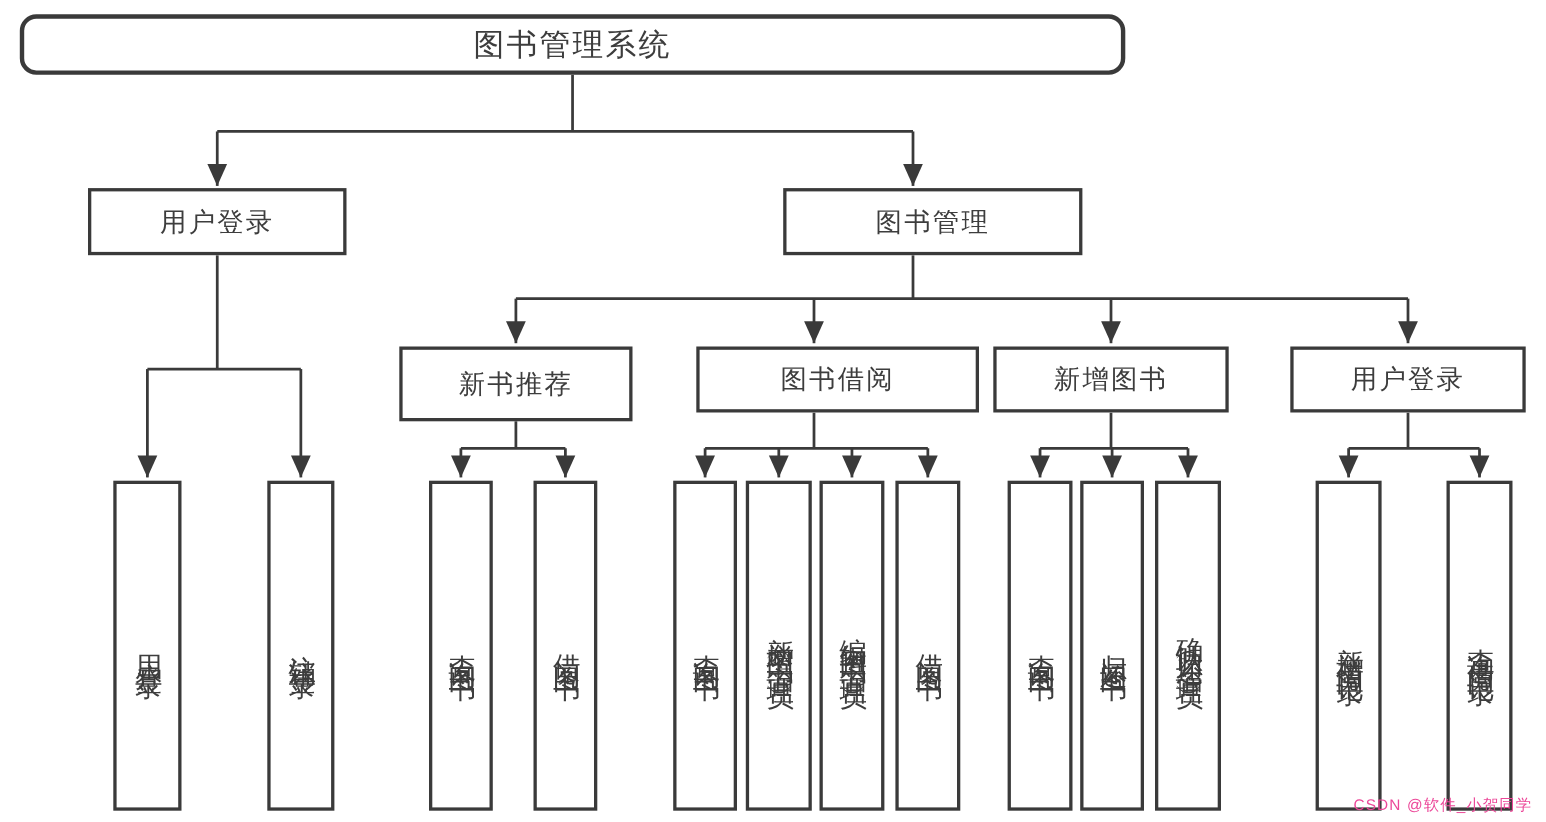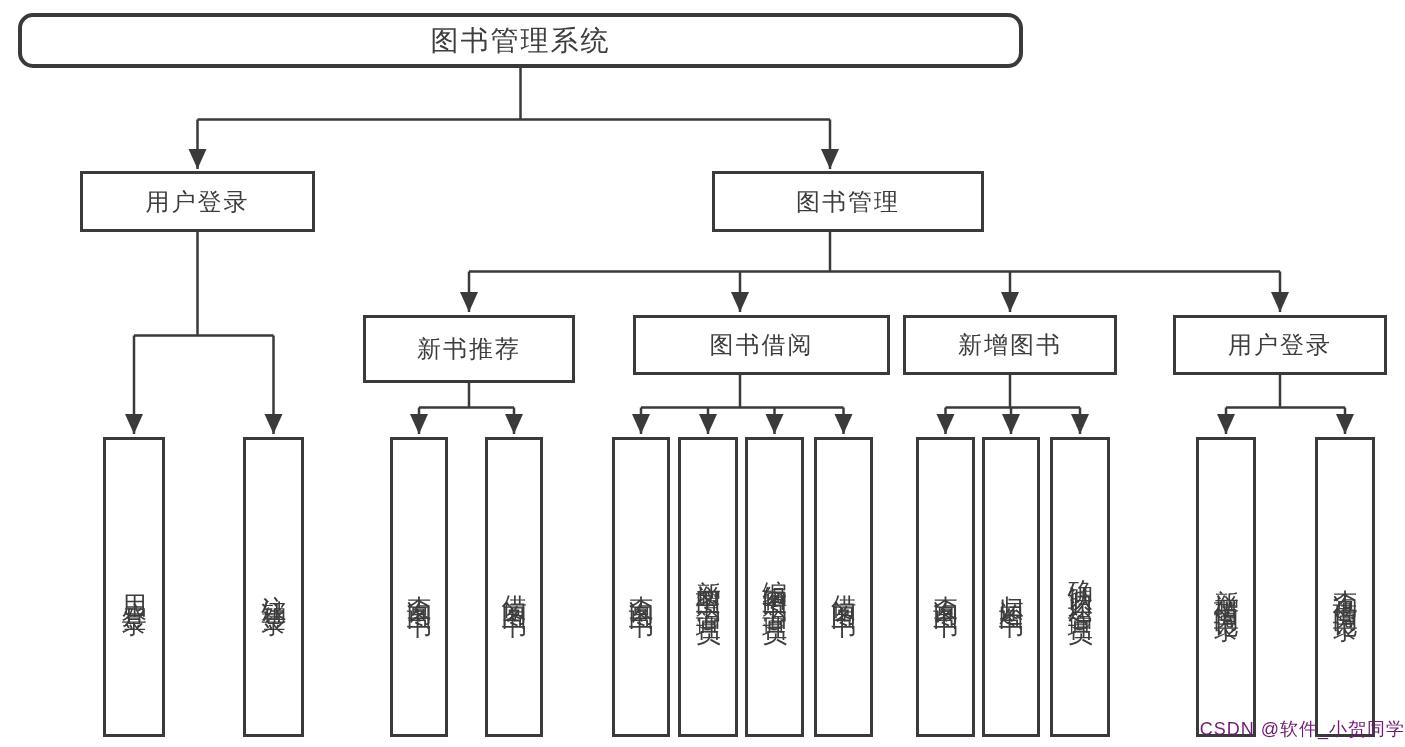--- a/index.html
+++ b/index.html
@@ -43,24 +43,24 @@
   .leaf .vtext {
     writing-mode: vertical-rl;
     text-orientation: mixed;
     font-size: 25px;
     letter-spacing: 6px;
     line-height: 1.1;
     white-space: nowrap;
   }
   .watermark {
     position: absolute;
-    right: 0;
+    right: 12px;
     bottom: 6px;
-    font-size: 18px;
-    color: #701a75;
+    font-size: 14px;
+    color: #ec4899;
     letter-spacing: 1px;
     z-index: 5;
   }
 </style>
 </head>
 <body>
 
 <div class="canvas">
 
   <svg class="connector-layer" width="1405" height="747" viewBox="0 0 1405 747" xmlns="http://www.w3.org/2000/svg">

